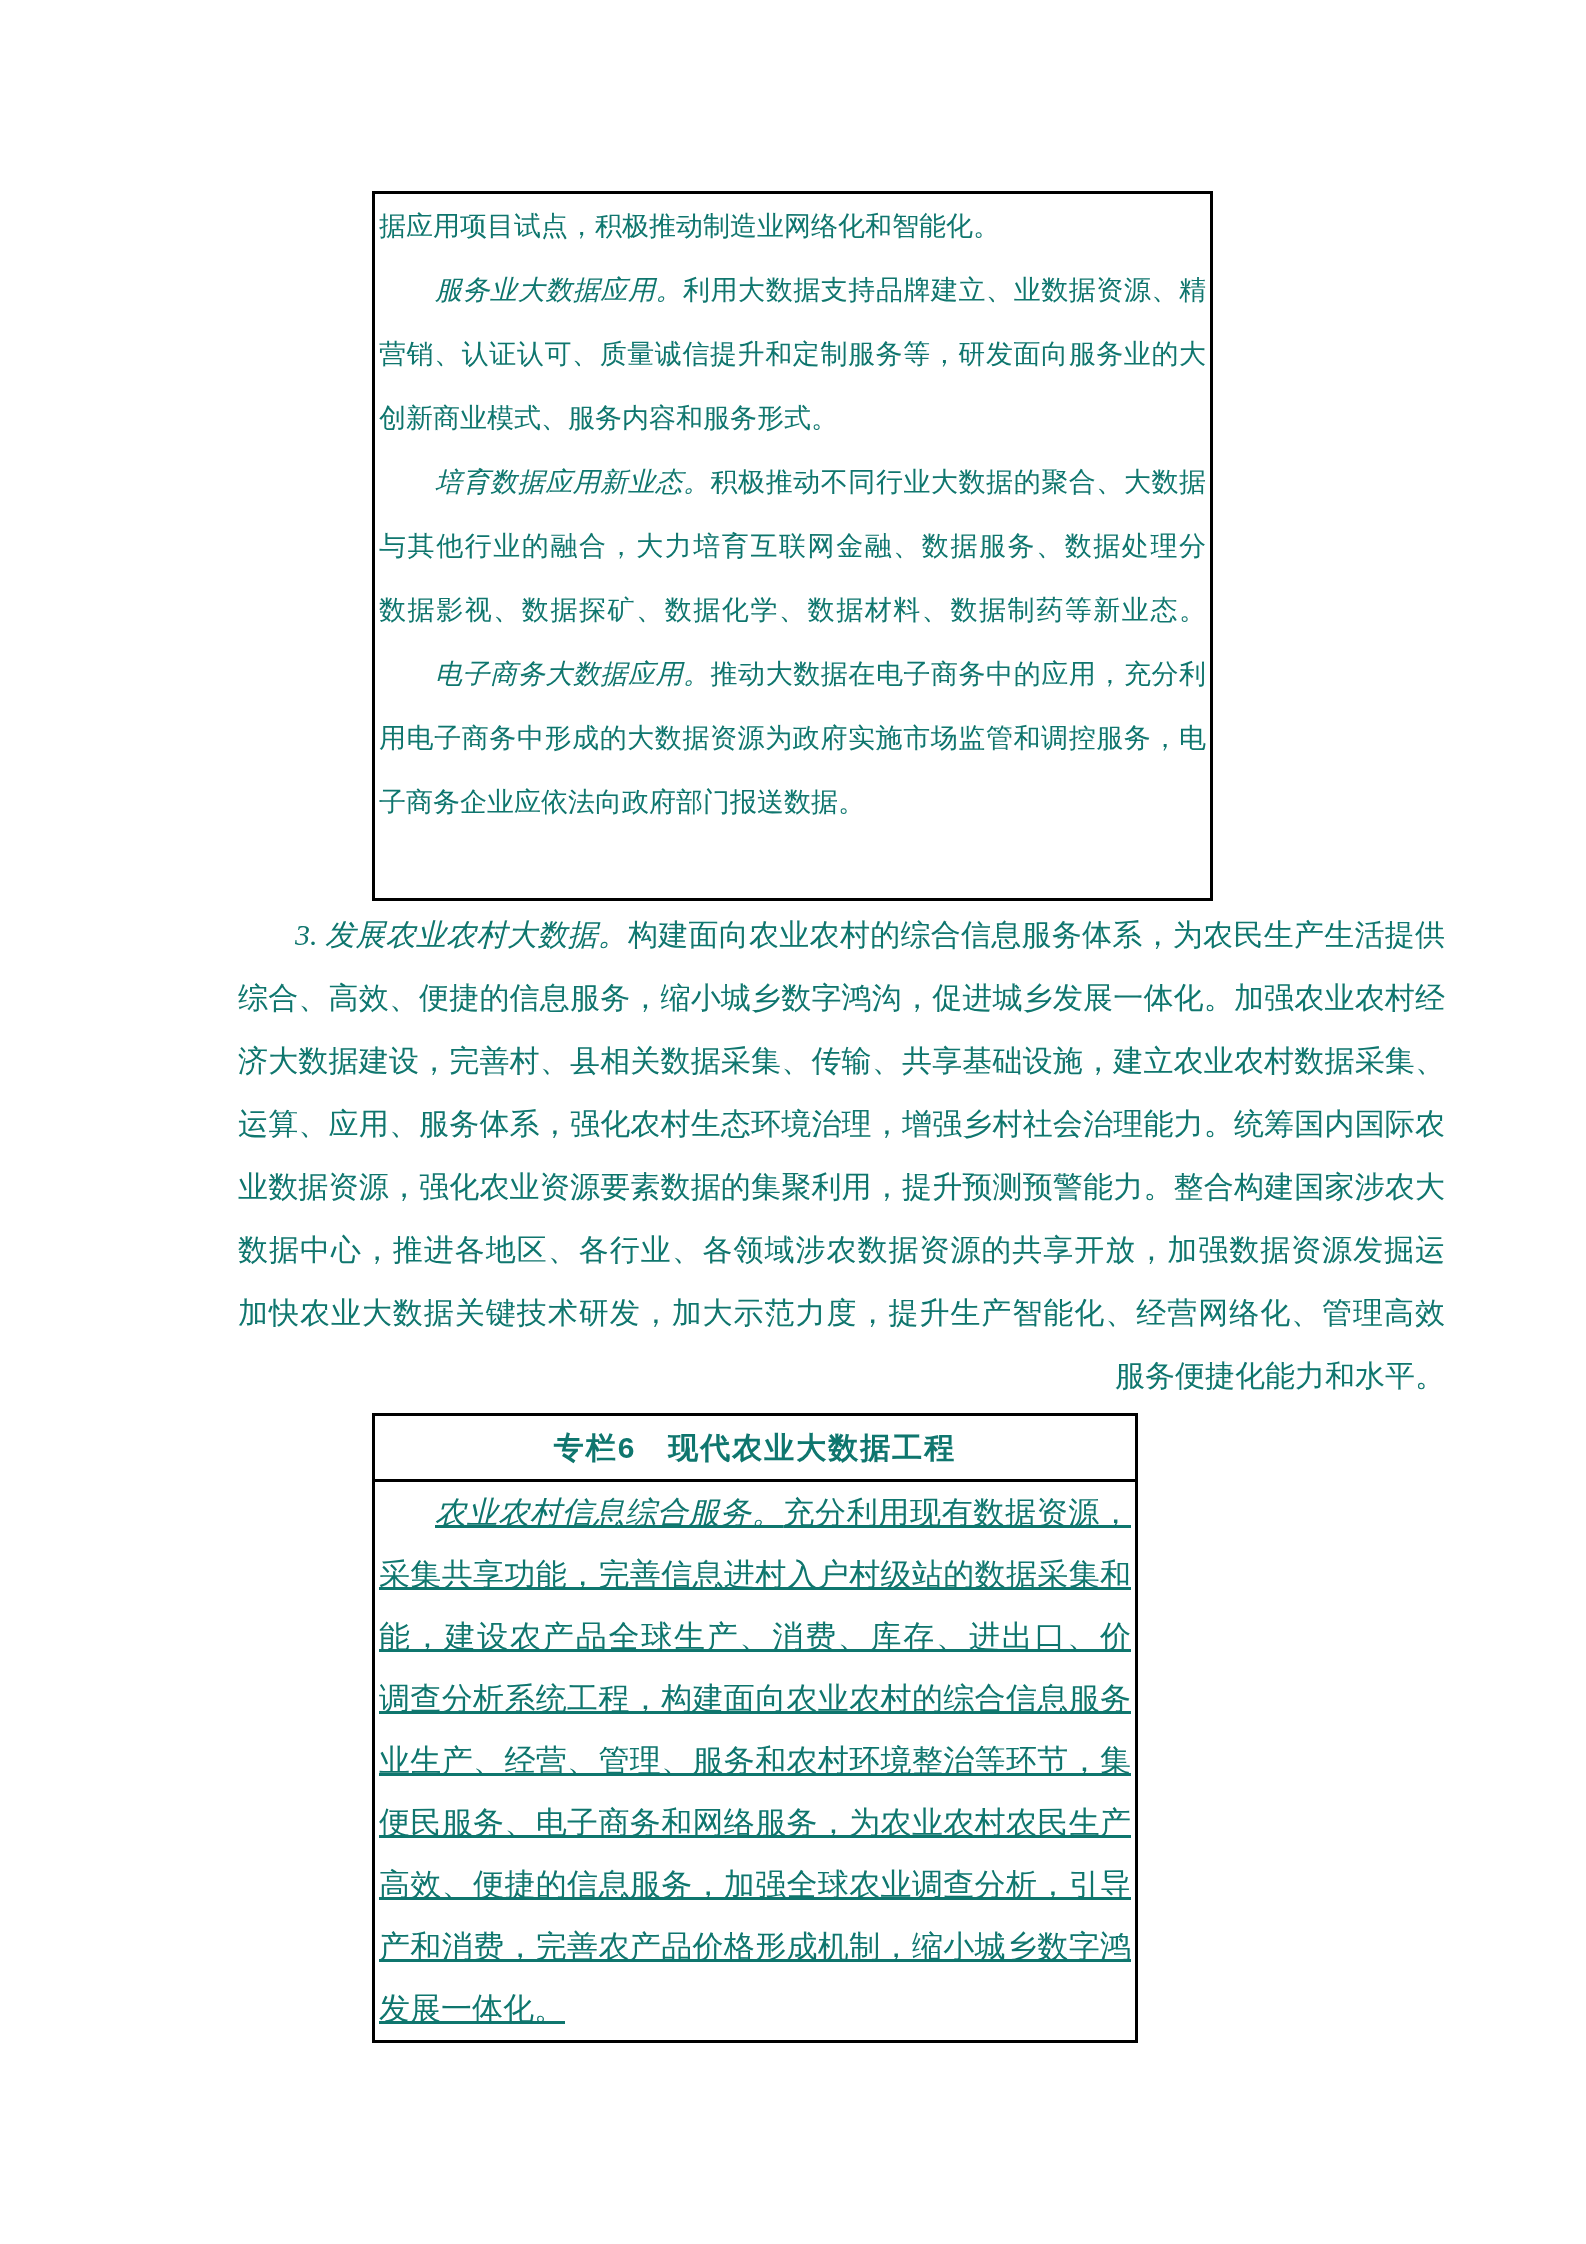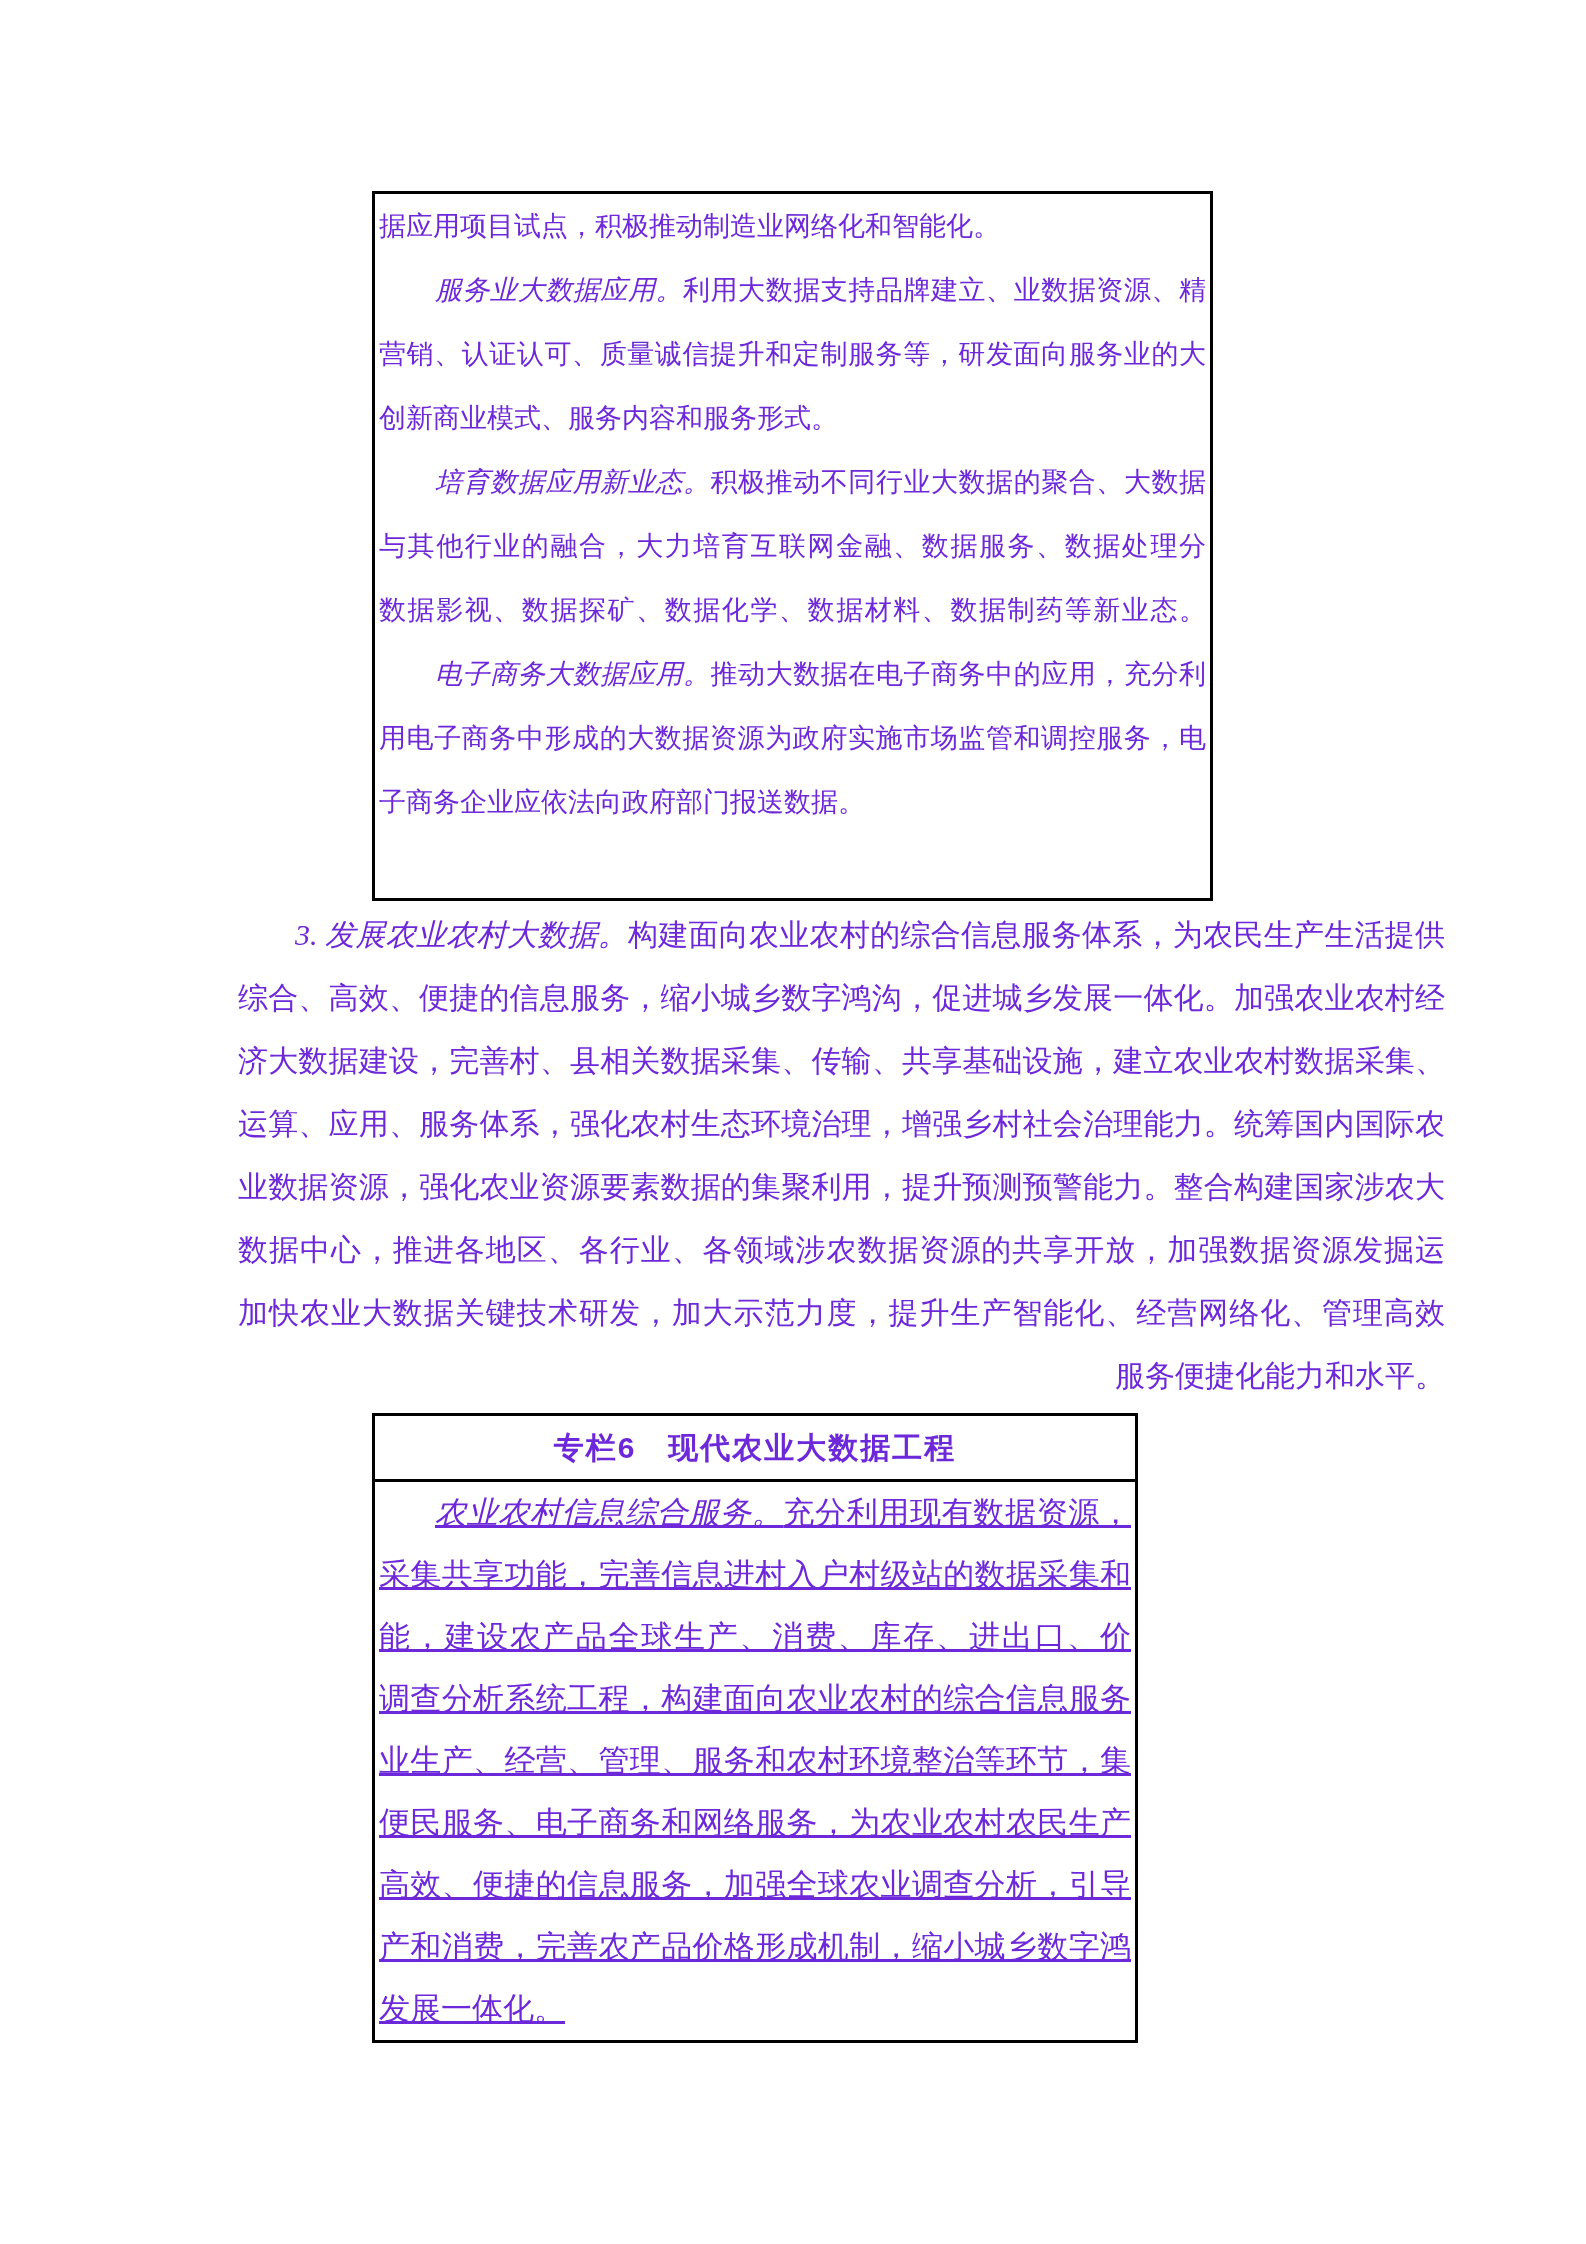--- a/index.html
+++ b/index.html
@@ -2,21 +2,21 @@
 <html><head>
 <meta charset="utf-8">
 <style>
   html,body{margin:0;padding:0;background:#e8e8e8;}
   .page{
     position:relative;
     width:1586px;height:2244px;
     margin:0 auto;
     background:#ffffff;
     font-family:"Liberation Serif","DejaVu Serif",serif;
-    color:#6d28d9;
+    color:#0f766e;
     overflow:hidden;
   }
   .tbox{
     position:absolute;
     box-sizing:border-box;
     border:3px solid #000;
     background:#fff;
   }
   #box1{left:372px;top:191px;width:841px;height:710px;padding:0 4px;}
   #box2{left:372px;top:1413px;width:766px;height:630px;}

